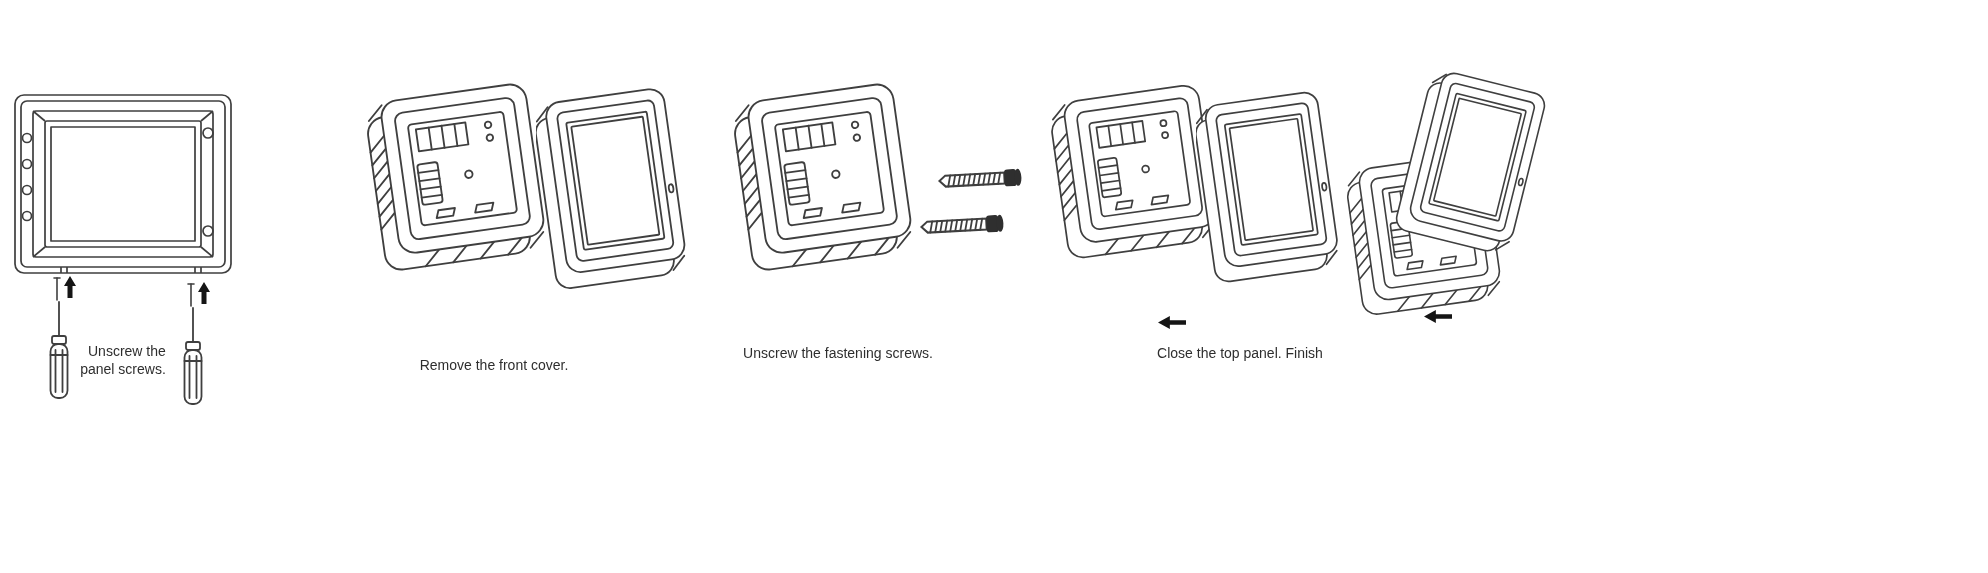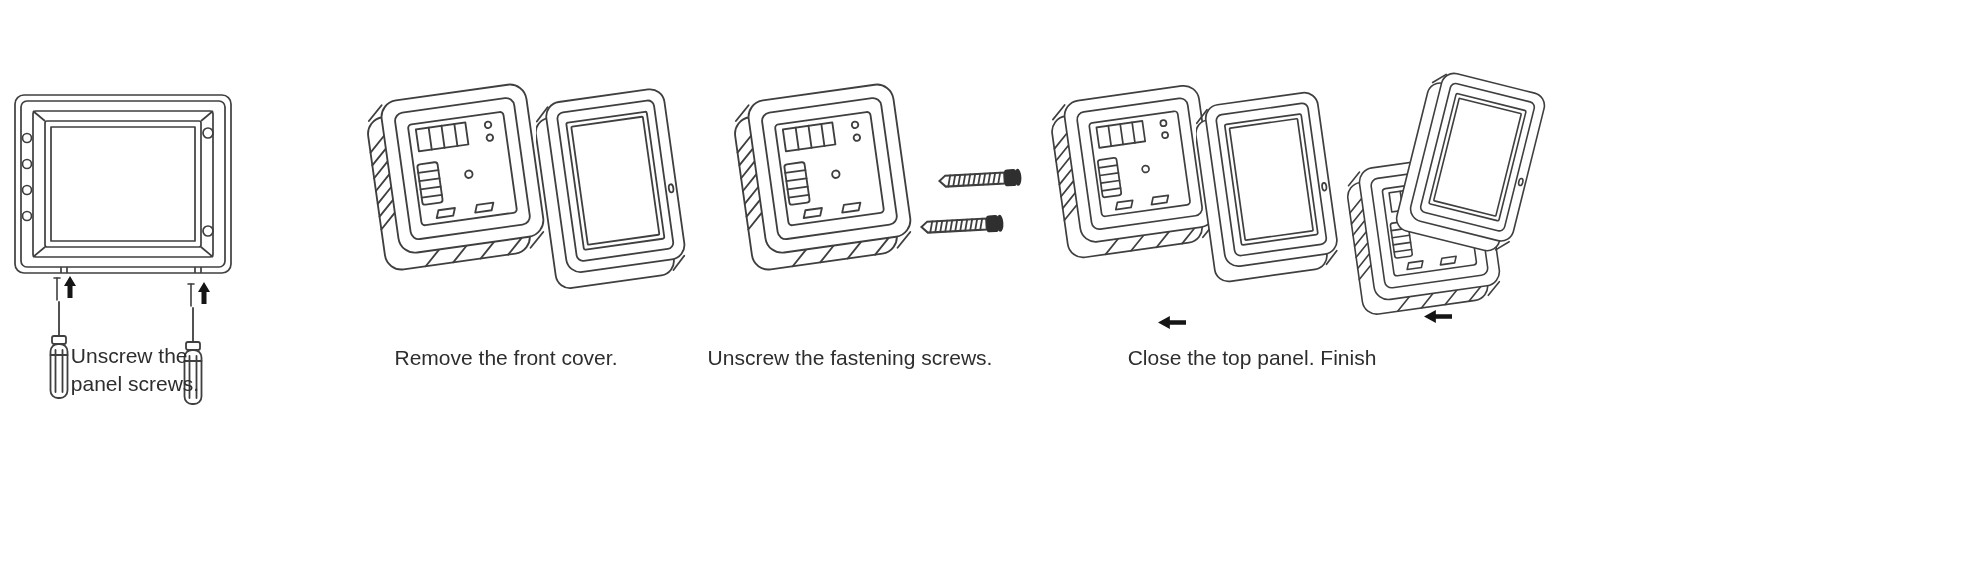--- a/index.html
+++ b/index.html
@@ -3,24 +3,23 @@
 <meta charset="utf-8">
 <title>Installation Diagram</title>
 <style>
   html,body{margin:0;padding:0;background:#fff;}
   .canvas{
     position:relative;width:1988px;height:573px;background:var(--page,#ffffff);
     overflow:hidden;font-family:"Liberation Sans",sans-serif;
   }
   .art{position:absolute;color:var(--line,#3f3f3f);}
   .caption{
-    position:absolute;transform:translateX(-50%);text-align:left;
-    font-size:21px;line-height:1.32;color:var(--text,#2e2e2e);
+    position:absolute;transform:translateX(-50%);text-align:right;
+    font-size:14px;line-height:1.32;color:var(--text,#2e2e2e);
     white-space:pre-line;
-    margin-left:12px;
   }
 </style>
 </head>
 <body>
 
 <div class="canvas">
 
   <svg width="0" height="0" style="position:absolute" aria-hidden="true">
     <defs>
 
@@ -156,21 +155,21 @@
 
   <div class="caption" style="left:123px;top:342px">Unscrew the
 panel screws.</div>
 
   <svg class="art" style="left:366px;top:74px" width="185" height="222" viewBox="0 0 200 240">
     <use href="#housing-art"></use>
   </svg>
   <svg class="art" style="left:536px;top:82px" width="158" height="228" viewBox="0 0 175 252">
     <use href="#cover-art"></use>
   </svg>
-  <div class="caption" style="left:494px;top:344px">Remove the front cover.</div>
+  <div class="caption" style="left:494px;top:356px">Remove the front cover.</div>
 
   <svg class="art" style="left:733px;top:74px" width="185" height="222" viewBox="0 0 200 240">
     <use href="#housing-art"></use>
   </svg>
   <svg class="art" style="left:916px;top:162px" width="122" height="86" viewBox="0 0 122 86">
     <use href="#screw-art" transform="translate(22,10) rotate(-3)"></use>
     <use href="#screw-art" transform="translate(4,56) rotate(-3)"></use>
   </svg>
   <div class="caption" style="left:838px;top:344px">Unscrew the fastening screws.</div>
 

